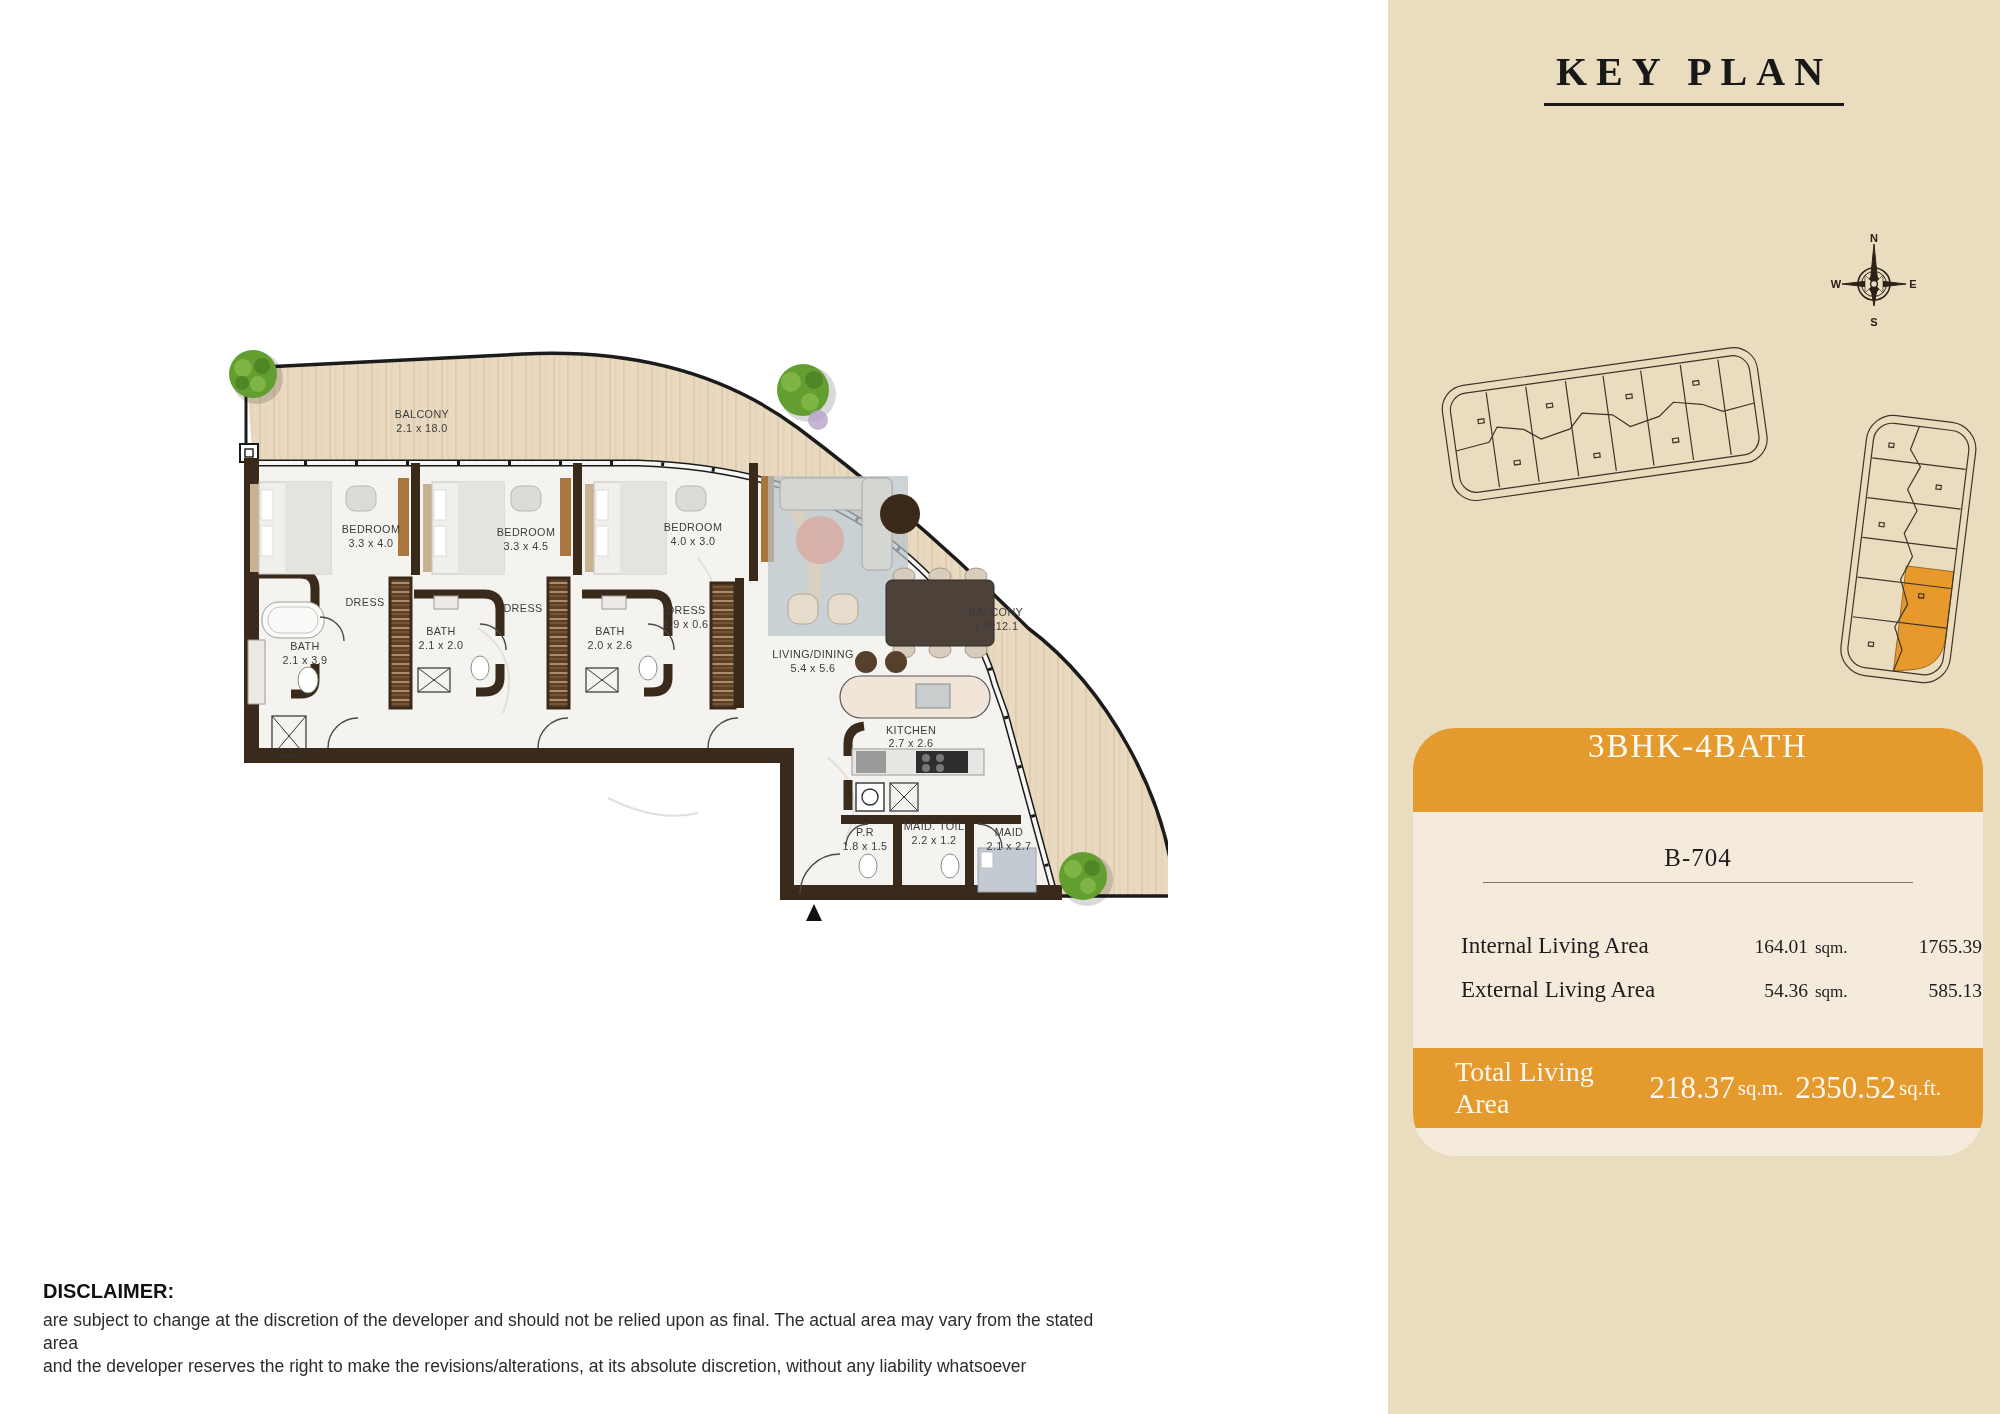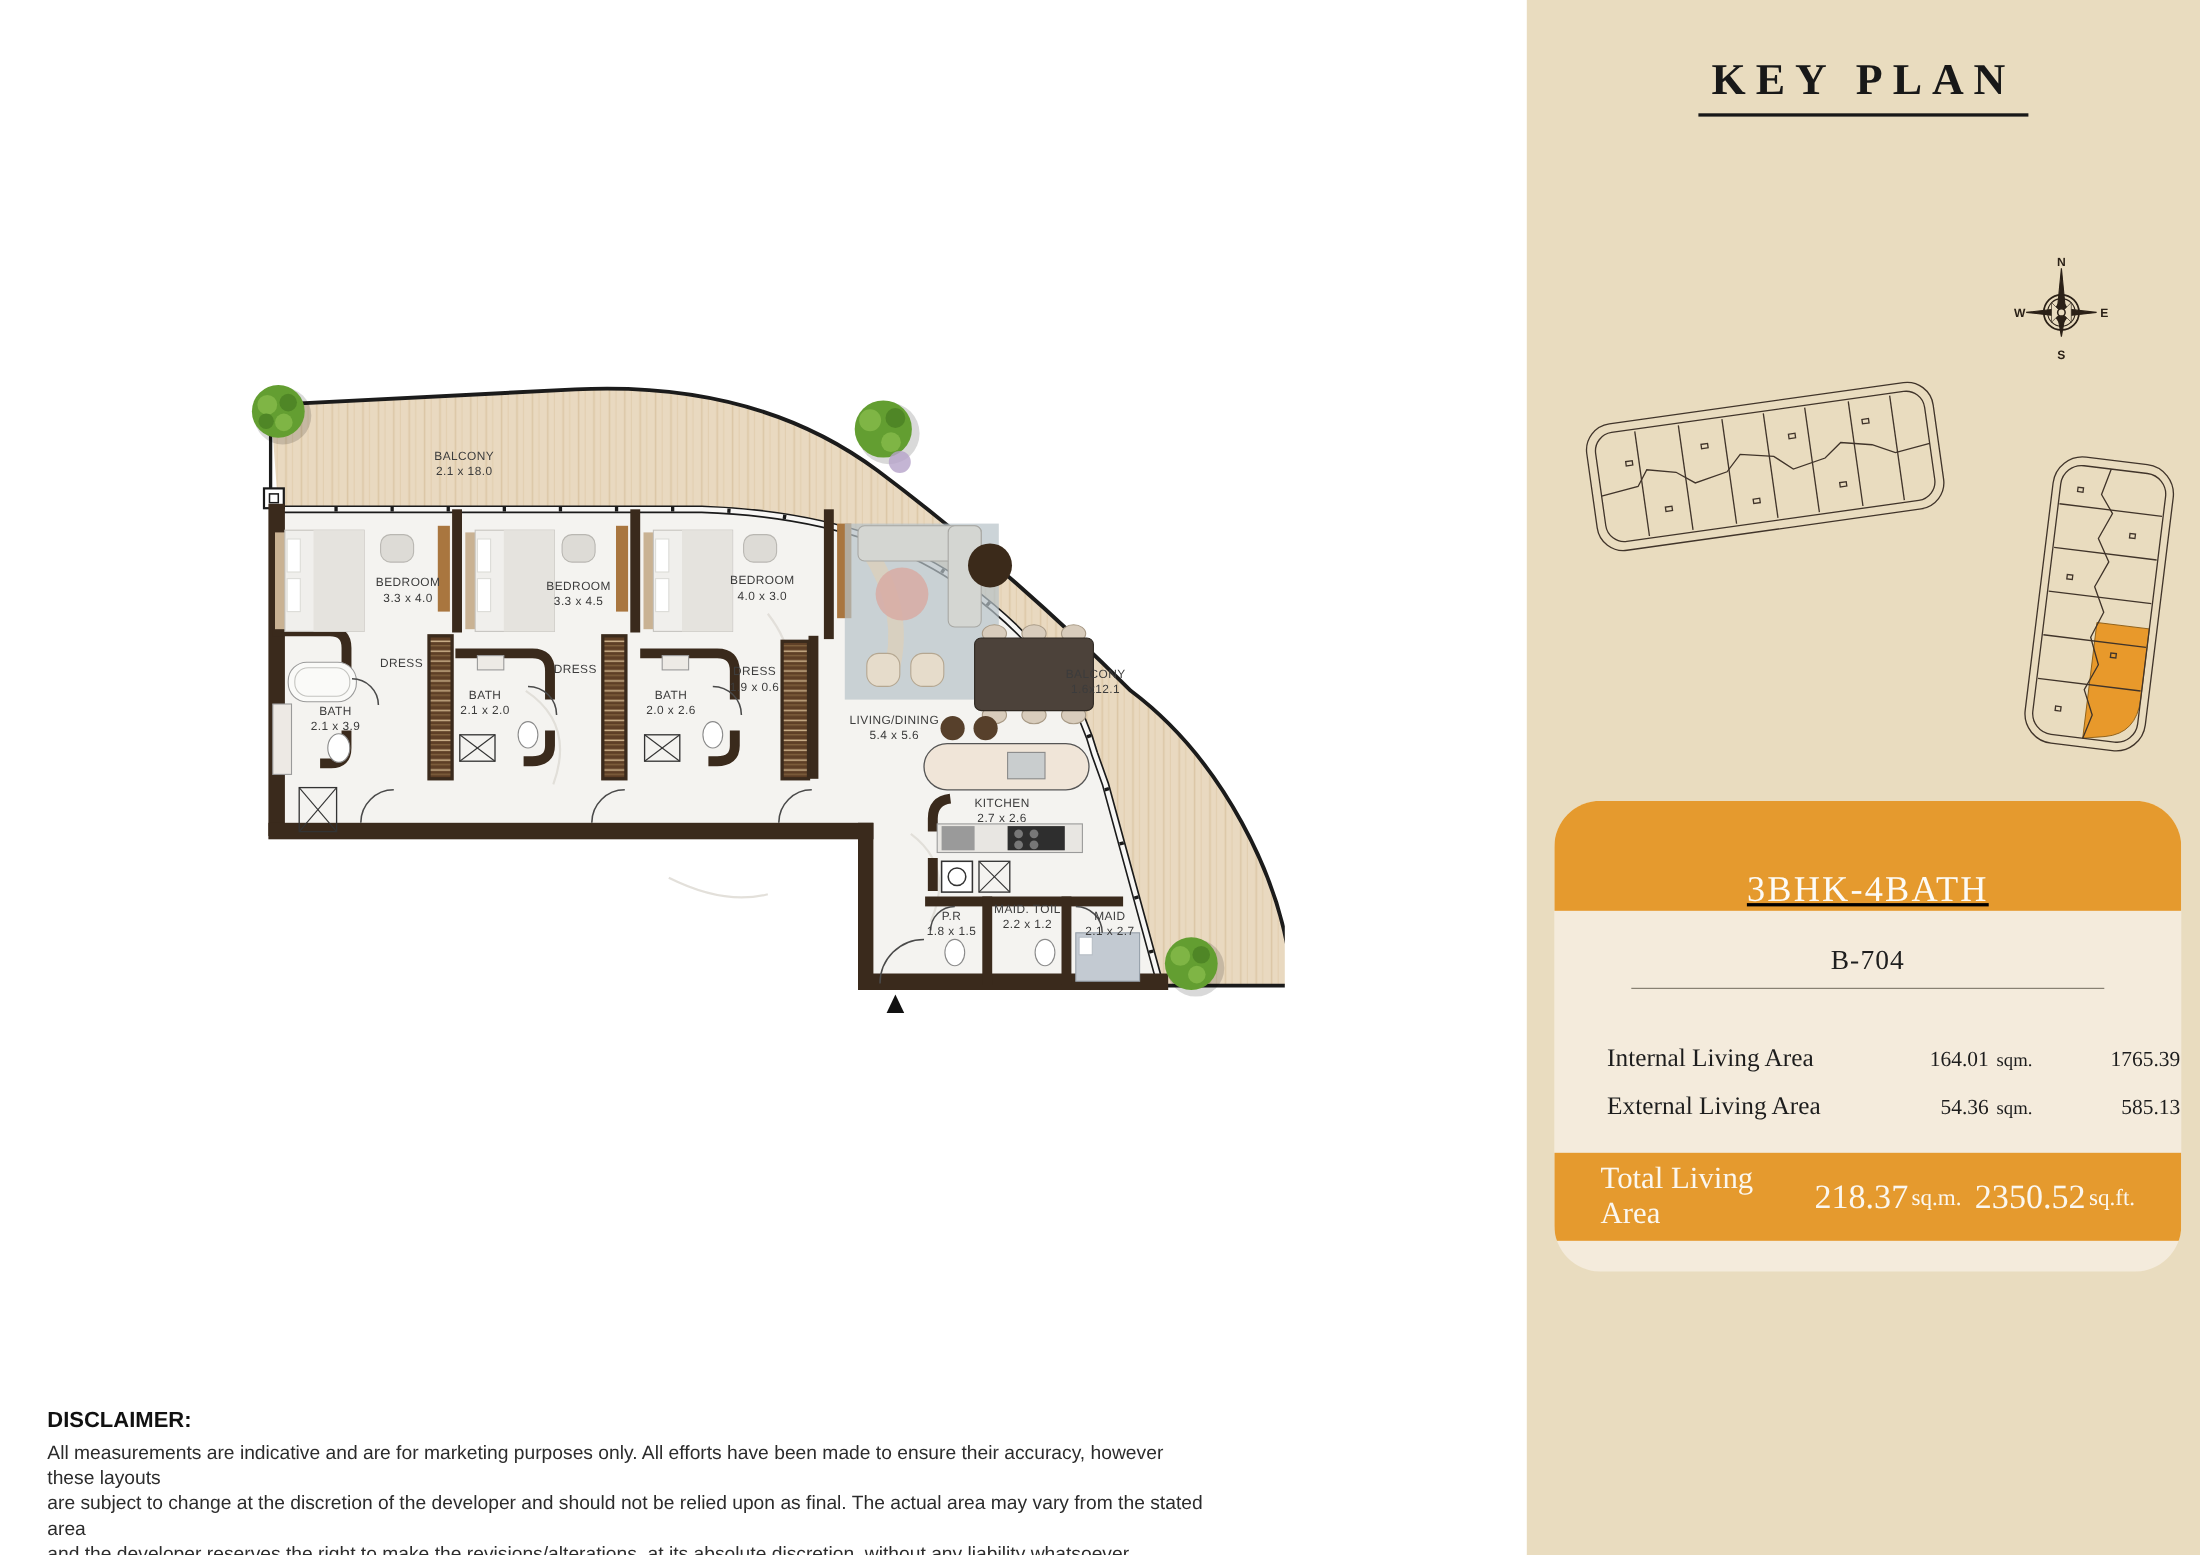--- a/index.html
+++ b/index.html
@@ -11,21 +11,21 @@
   .kp-title{display:inline-block;font-family:"Liberation Serif",serif;font-size:40px;font-weight:700;
             letter-spacing:9px;color:#181818;border-bottom:3px solid #181818;padding:0 12px 8px 12px;}
   .kp-level{position:absolute;top:128px;left:0;width:100%;text-align:center;
             font-family:"Liberation Serif",serif;font-size:25px;letter-spacing:4px;color:#2b2b2b;}
   .compass{position:absolute;left:440px;top:234px;}
   .bldg1{position:absolute;left:42px;top:336px;}
   .bldg2{position:absolute;left:440px;top:406px;}
   
   .unit-card{position:absolute;left:25px;top:728px;width:570px;height:428px;background:#F4EBDC;
              border-radius:42px;overflow:hidden;}
-  .unit-card-header{height:100px;background:#E59A2E;display:flex;align-items:flex-end;justify-content:center;text-decoration:underline;}
+  .unit-card-header{height:84px;background:#E59A2E;display:flex;align-items:flex-start;justify-content:center;}
   .unit-type{font-family:"Liberation Serif",serif;font-size:33px;letter-spacing:2px;color:#FDFBF6;}
   .unit-no{margin-top:32px;text-align:center;font-family:"Liberation Serif",serif;font-size:25px;
            letter-spacing:1px;color:#1e1e1e;}
   .unit-no-line{width:430px;height:1px;background:#7d7668;margin:10px auto 0 auto;}
   .area-rows{margin-top:50px;padding-left:48px;}
   .area-row{display:flex;align-items:baseline;margin-bottom:18px;color:#1d1d1d;}
   .area-label{flex:0 0 255px;font-family:"Liberation Serif",serif;font-size:23px;}
   .area-v1{flex:0 0 92px;text-align:right;font-family:"Liberation Serif",serif;font-size:19.5px;}
   .area-u1{flex:0 0 62px;padding-left:7px;font-family:"Liberation Serif",serif;font-size:17px;}
   .area-v2{flex:0 0 105px;text-align:right;font-family:"Liberation Serif",serif;font-size:19.5px;}
@@ -297,21 +297,20 @@
         <text class="room-name" x="706" y="502">MAID. TOIL</text>
         <text class="room-name" x="706" y="516">2.2 x 1.2</text>
         <text class="room-name" x="781" y="508">MAID</text>
         <text class="room-name" x="781" y="522">2.1 x 2.7</text>
       </g>
     </svg>
   </div>
 
   <div class="disclaimer">
     <div class="disc-head">DISCLAIMER:</div>
-    <div class="disc-line">All measurements are indicative and are for marketing purposes only. All efforts have been made to ensure their accuracy, however these layouts</div>
     <div class="disc-line">are subject to change at the discretion of the developer and should not be relied upon as final. The actual area may vary from the stated area</div>
     <div class="disc-line">and the developer reserves the right to make the revisions/alterations, at its absolute discretion, without any liability whatsoever</div>
   </div>
 
   <div class="sidebar">
     <div class="kp-title-wrap">
       <span class="kp-title">KEY PLAN</span>
     </div>
 
     <svg class="compass" width="92" height="96" viewBox="0 0 92 96">

